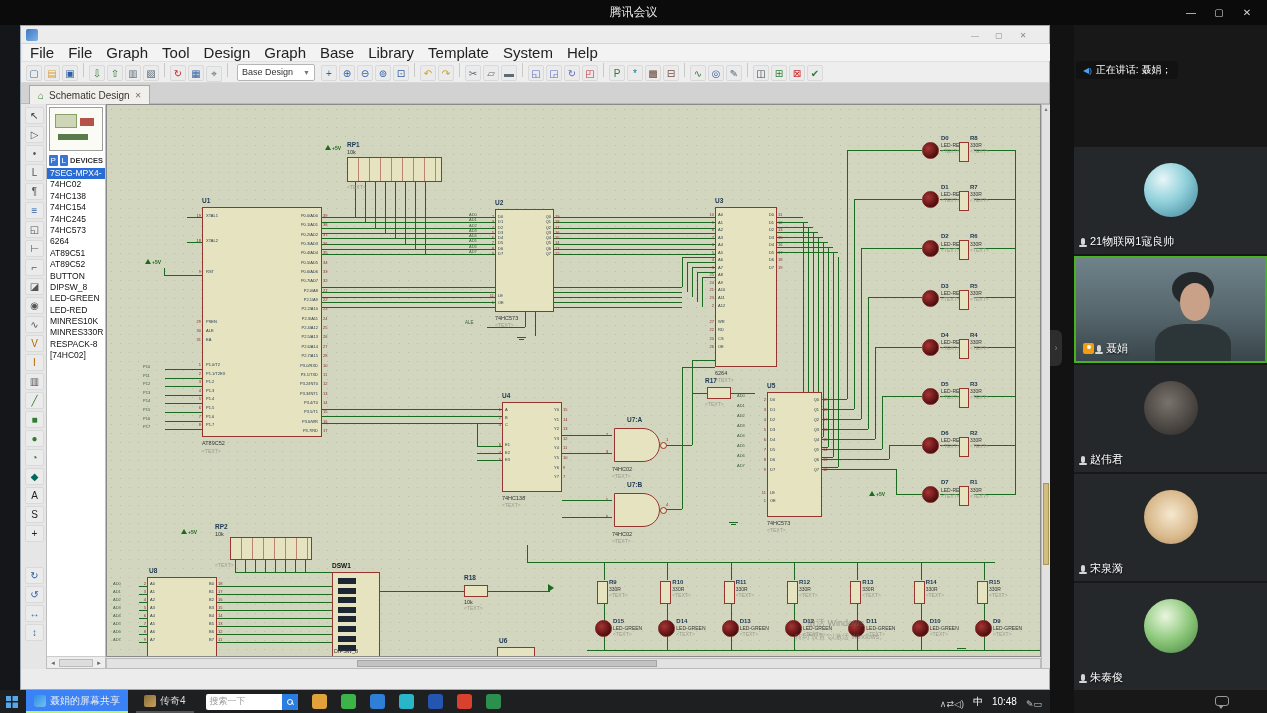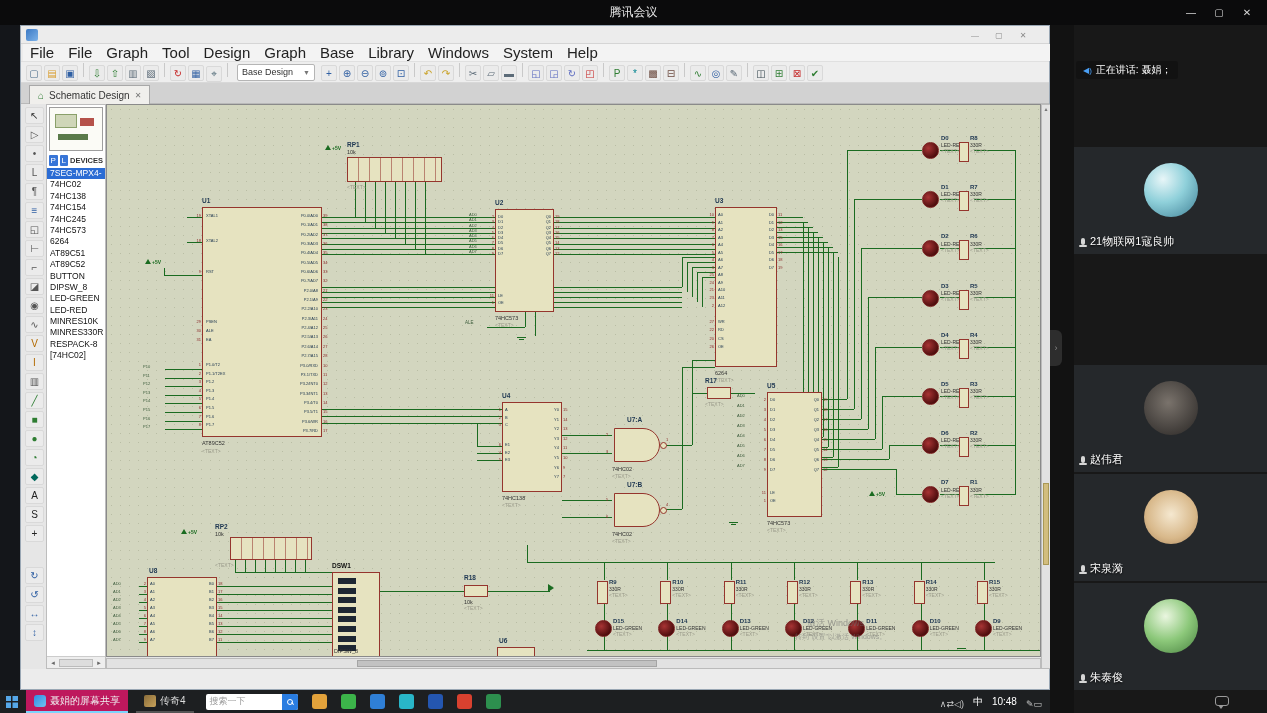--- a/index.html
+++ b/index.html
@@ -129,21 +129,21 @@
   .badge::after{content:'';position:absolute;left:3.5px;top:2px;width:4px;height:4px;border-radius:50%;background:#fff;}
   .chatico{position:absolute;right:38px;bottom:7px;width:14px;height:10px;border:1px solid #9a9a9a;border-radius:3px;}
   .chatico::after{content:'';position:absolute;left:2px;bottom:-4px;border-left:3px solid transparent;border-right:3px solid transparent;border-top:4px solid #9a9a9a;}
 
   
   .taskbar{position:absolute;left:0;top:690px;width:1050px;height:23px;background:#1d1f21;display:flex;align-items:center;}
   .startbtn{width:12px;height:12px;margin-left:6px;background:
     linear-gradient(#1d1f21,#1d1f21) center/1.5px 100% no-repeat,
     linear-gradient(#1d1f21,#1d1f21) center/100% 1.5px no-repeat,#56a8e8;}
   .tkbtn{height:23px;display:flex;align-items:center;gap:4px;padding:0 8px;margin-left:8px;font-size:10px;color:#eee;white-space:nowrap;}
-  .tkbtn.active{background:#be185d;border-bottom:2px solid #7dd3fc;text-align:center;}
+  .tkbtn.active{background:#3b82f6;border-bottom:2px solid #bef264;text-align:center;}
   .tkbtn.idle{border-bottom:2px solid #555;color:#ddd;}
   .tkico1{width:12px;height:12px;border-radius:3px;background:linear-gradient(135deg,#2f8de4,#71c2f0);}
   .tkico2{width:12px;height:12px;border-radius:2px;background:linear-gradient(135deg,#8a6d3b,#c8a25a);}
   .searchbox{width:92px;height:16px;background:#fff;border-radius:2px;display:flex;align-items:center;margin-left:12px;overflow:hidden;}
   .searchbox .stxt{flex:1;font-size:9px;color:#999;padding-left:4px;white-space:nowrap;}
   .sbtn{width:16px;height:16px;background:#2a7de1;display:flex;align-items:center;justify-content:center;}
   .mag{width:6px;height:6px;border:1.2px solid #fff;border-radius:50%;position:relative;}
   .mag::after{content:'';position:absolute;width:3px;height:1.2px;background:#fff;transform:rotate(45deg);right:-2.5px;bottom:-1px;}
   .apps{display:flex;align-items:center;gap:14px;margin-left:14px;}
   .apps .icn{width:15px;height:15px;border:none;border-radius:3px;display:inline-block;}
@@ -178,21 +178,21 @@
       </div>
       <div class="pmenu">
           <div class="">File</div>
           <div class="">File</div>
           <div class="">Graph</div>
           <div class="">Tool</div>
           <div class="">Design</div>
           <div class="">Graph</div>
           <div class="">Base</div>
           <div class="">Library</div>
-          <div class="">Windows</div>
+          <div class="">Template</div>
           <div class="">System</div>
           <div class="">Help</div>
         </div>
       <div class="ptool">
         <span><span class="icn" style="color: rgb(74, 107, 138);">▢</span><span class="icn" style="color: rgb(217, 156, 43);">▤</span><span class="icn" style="color: rgb(47, 95, 163);">▣</span><span class="tbsep"></span><span class="icn" style="color: rgb(46, 125, 50);">⇩</span><span class="icn" style="color: rgb(46, 125, 50);">⇧</span><span class="icn" style="color: rgb(92, 107, 120);">▥</span><span class="icn" style="color: rgb(92, 107, 120);">▧</span><span class="tbsep"></span><span class="icn" style="color: rgb(198, 40, 40);">↻</span><span class="icn" style="color: rgb(47, 95, 163);">▦</span><span class="icn" style="color: rgb(84, 110, 122);">⌖</span><span class="tbsep"></span></span>
         <span class="combo">
             <span>Base Design</span>
             <span class="chev">▼</span>
           </span>
         <span><span class="icn" style="color: rgb(47, 95, 163);">+</span><span class="icn" style="color: rgb(47, 95, 163);">⊕</span><span class="icn" style="color: rgb(47, 95, 163);">⊖</span><span class="icn" style="color: rgb(47, 95, 163);">⊚</span><span class="icn" style="color: rgb(47, 95, 163);">⊡</span><span class="tbsep"></span><span class="icn" style="color: rgb(201, 162, 39);">↶</span><span class="icn" style="color: rgb(201, 162, 39);">↷</span><span class="tbsep"></span><span class="icn" style="color: rgb(92, 107, 120);">✂</span><span class="icn" style="color: rgb(92, 107, 120);">▱</span><span class="icn" style="color: rgb(92, 107, 120);">▬</span><span class="tbsep"></span><span class="icn" style="color: rgb(92, 107, 192);">◱</span><span class="icn" style="color: rgb(92, 107, 192);">◲</span><span class="icn" style="color: rgb(92, 107, 192);">↻</span><span class="icn" style="color: rgb(198, 40, 40);">◰</span><span class="tbsep"></span><span class="icn" style="color: rgb(46, 125, 50);">P</span><span class="icn" style="color: rgb(0, 131, 143);">*</span><span class="icn" style="color: rgb(109, 76, 65);">▩</span><span class="icn" style="color: rgb(109, 76, 65);">⊟</span><span class="tbsep"></span><span class="icn" style="color: rgb(46, 125, 50);">∿</span><span class="icn" style="color: rgb(47, 95, 163);">◎</span><span class="icn" style="color: rgb(92, 107, 120);">✎</span><span class="tbsep"></span><span class="icn" style="color: rgb(55, 71, 79);">◫</span><span class="icn" style="color: rgb(46, 125, 50);">⊞</span><span class="icn" style="color: rgb(198, 40, 40);">⊠</span><span class="icn" style="color: rgb(46, 125, 50);">✔</span></span>
@@ -1115,20 +1115,30 @@
 
 
     <div class="cell" style="top:122px">
       <div class="avatar av2"></div>
       <div class="namerow">
           <span class="mic"></span>
           <span class="pname">21物联网1寇良帅</span>
         </div>
     </div>
 
+    <div class="cell vcell" style="top:231px">
+      <div class="vhair"></div>
+      <div class="vface"></div>
+      <div class="vbody"></div>
+      <div class="namerow">
+          <span class="badge"></span>
+          <span class="mic"></span>
+          <span class="pname">聂娟</span>
+        </div>
+    </div>
 
     <div class="cell" style="top:340px">
       <div class="avatar av4"></div>
       <div class="namerow">
           <span class="mic"></span>
           <span class="pname">赵伟君</span>
         </div>
     </div>
 
     <div class="cell" style="top:449px">

